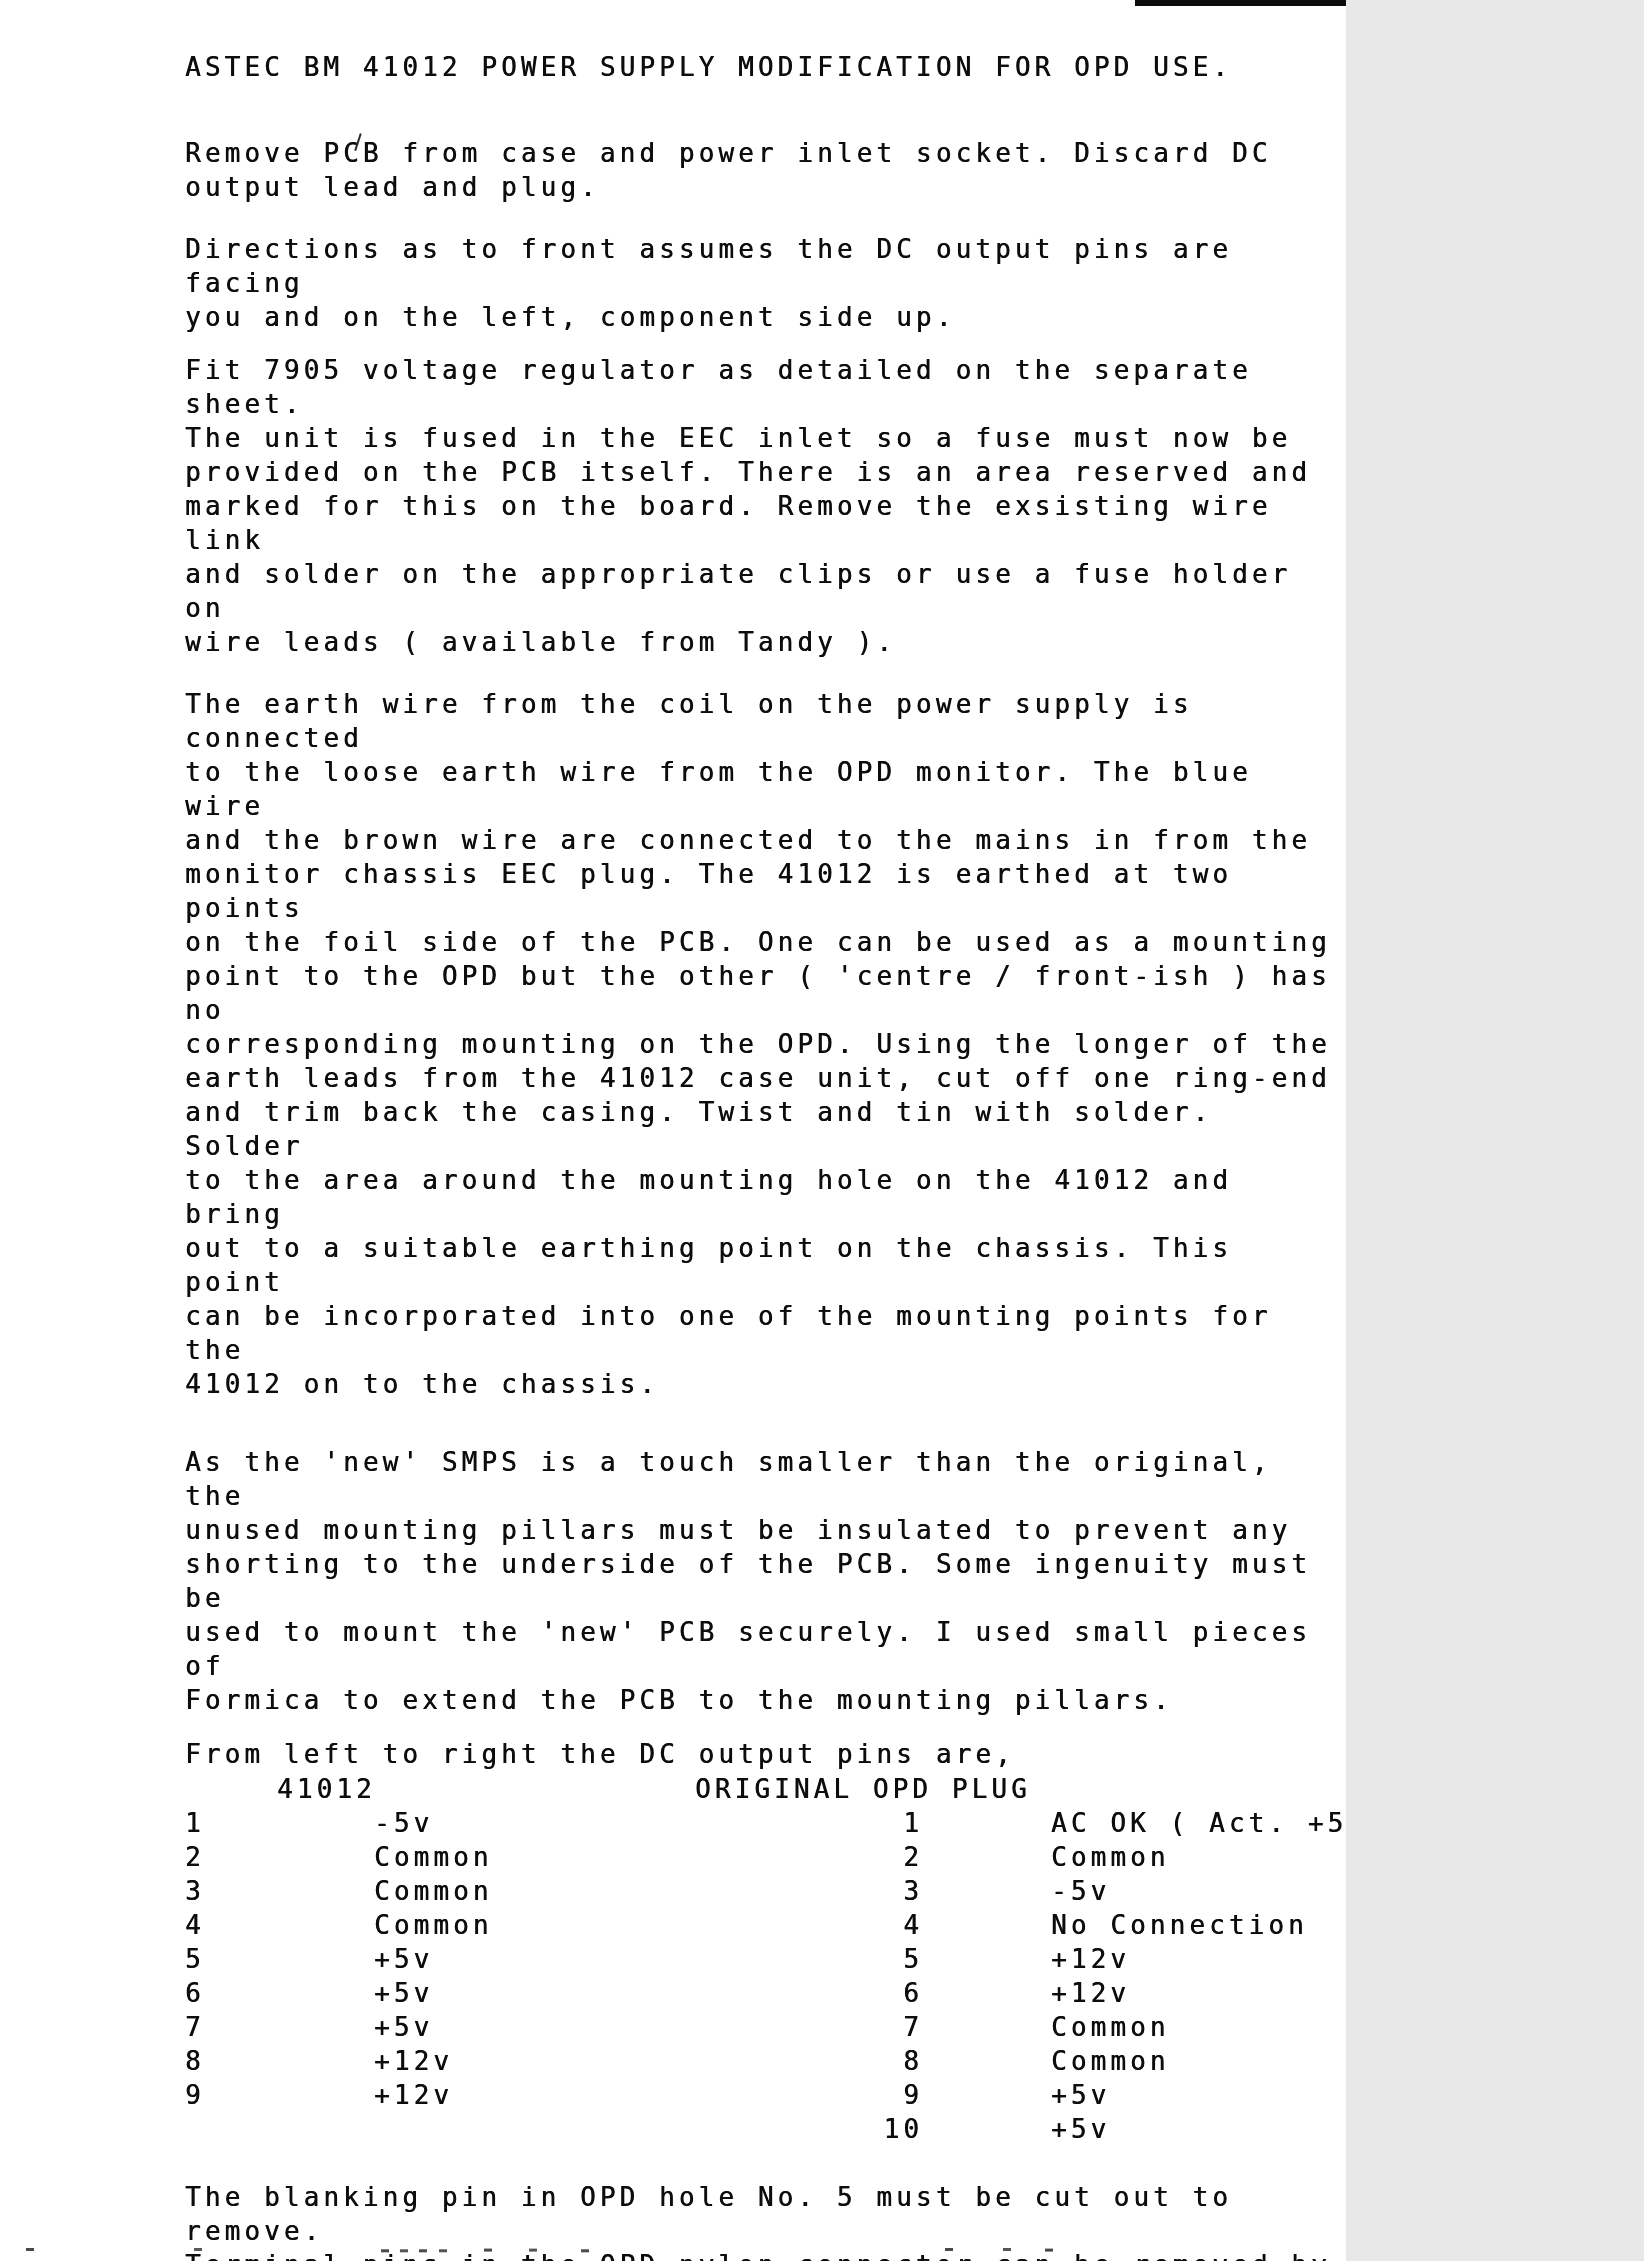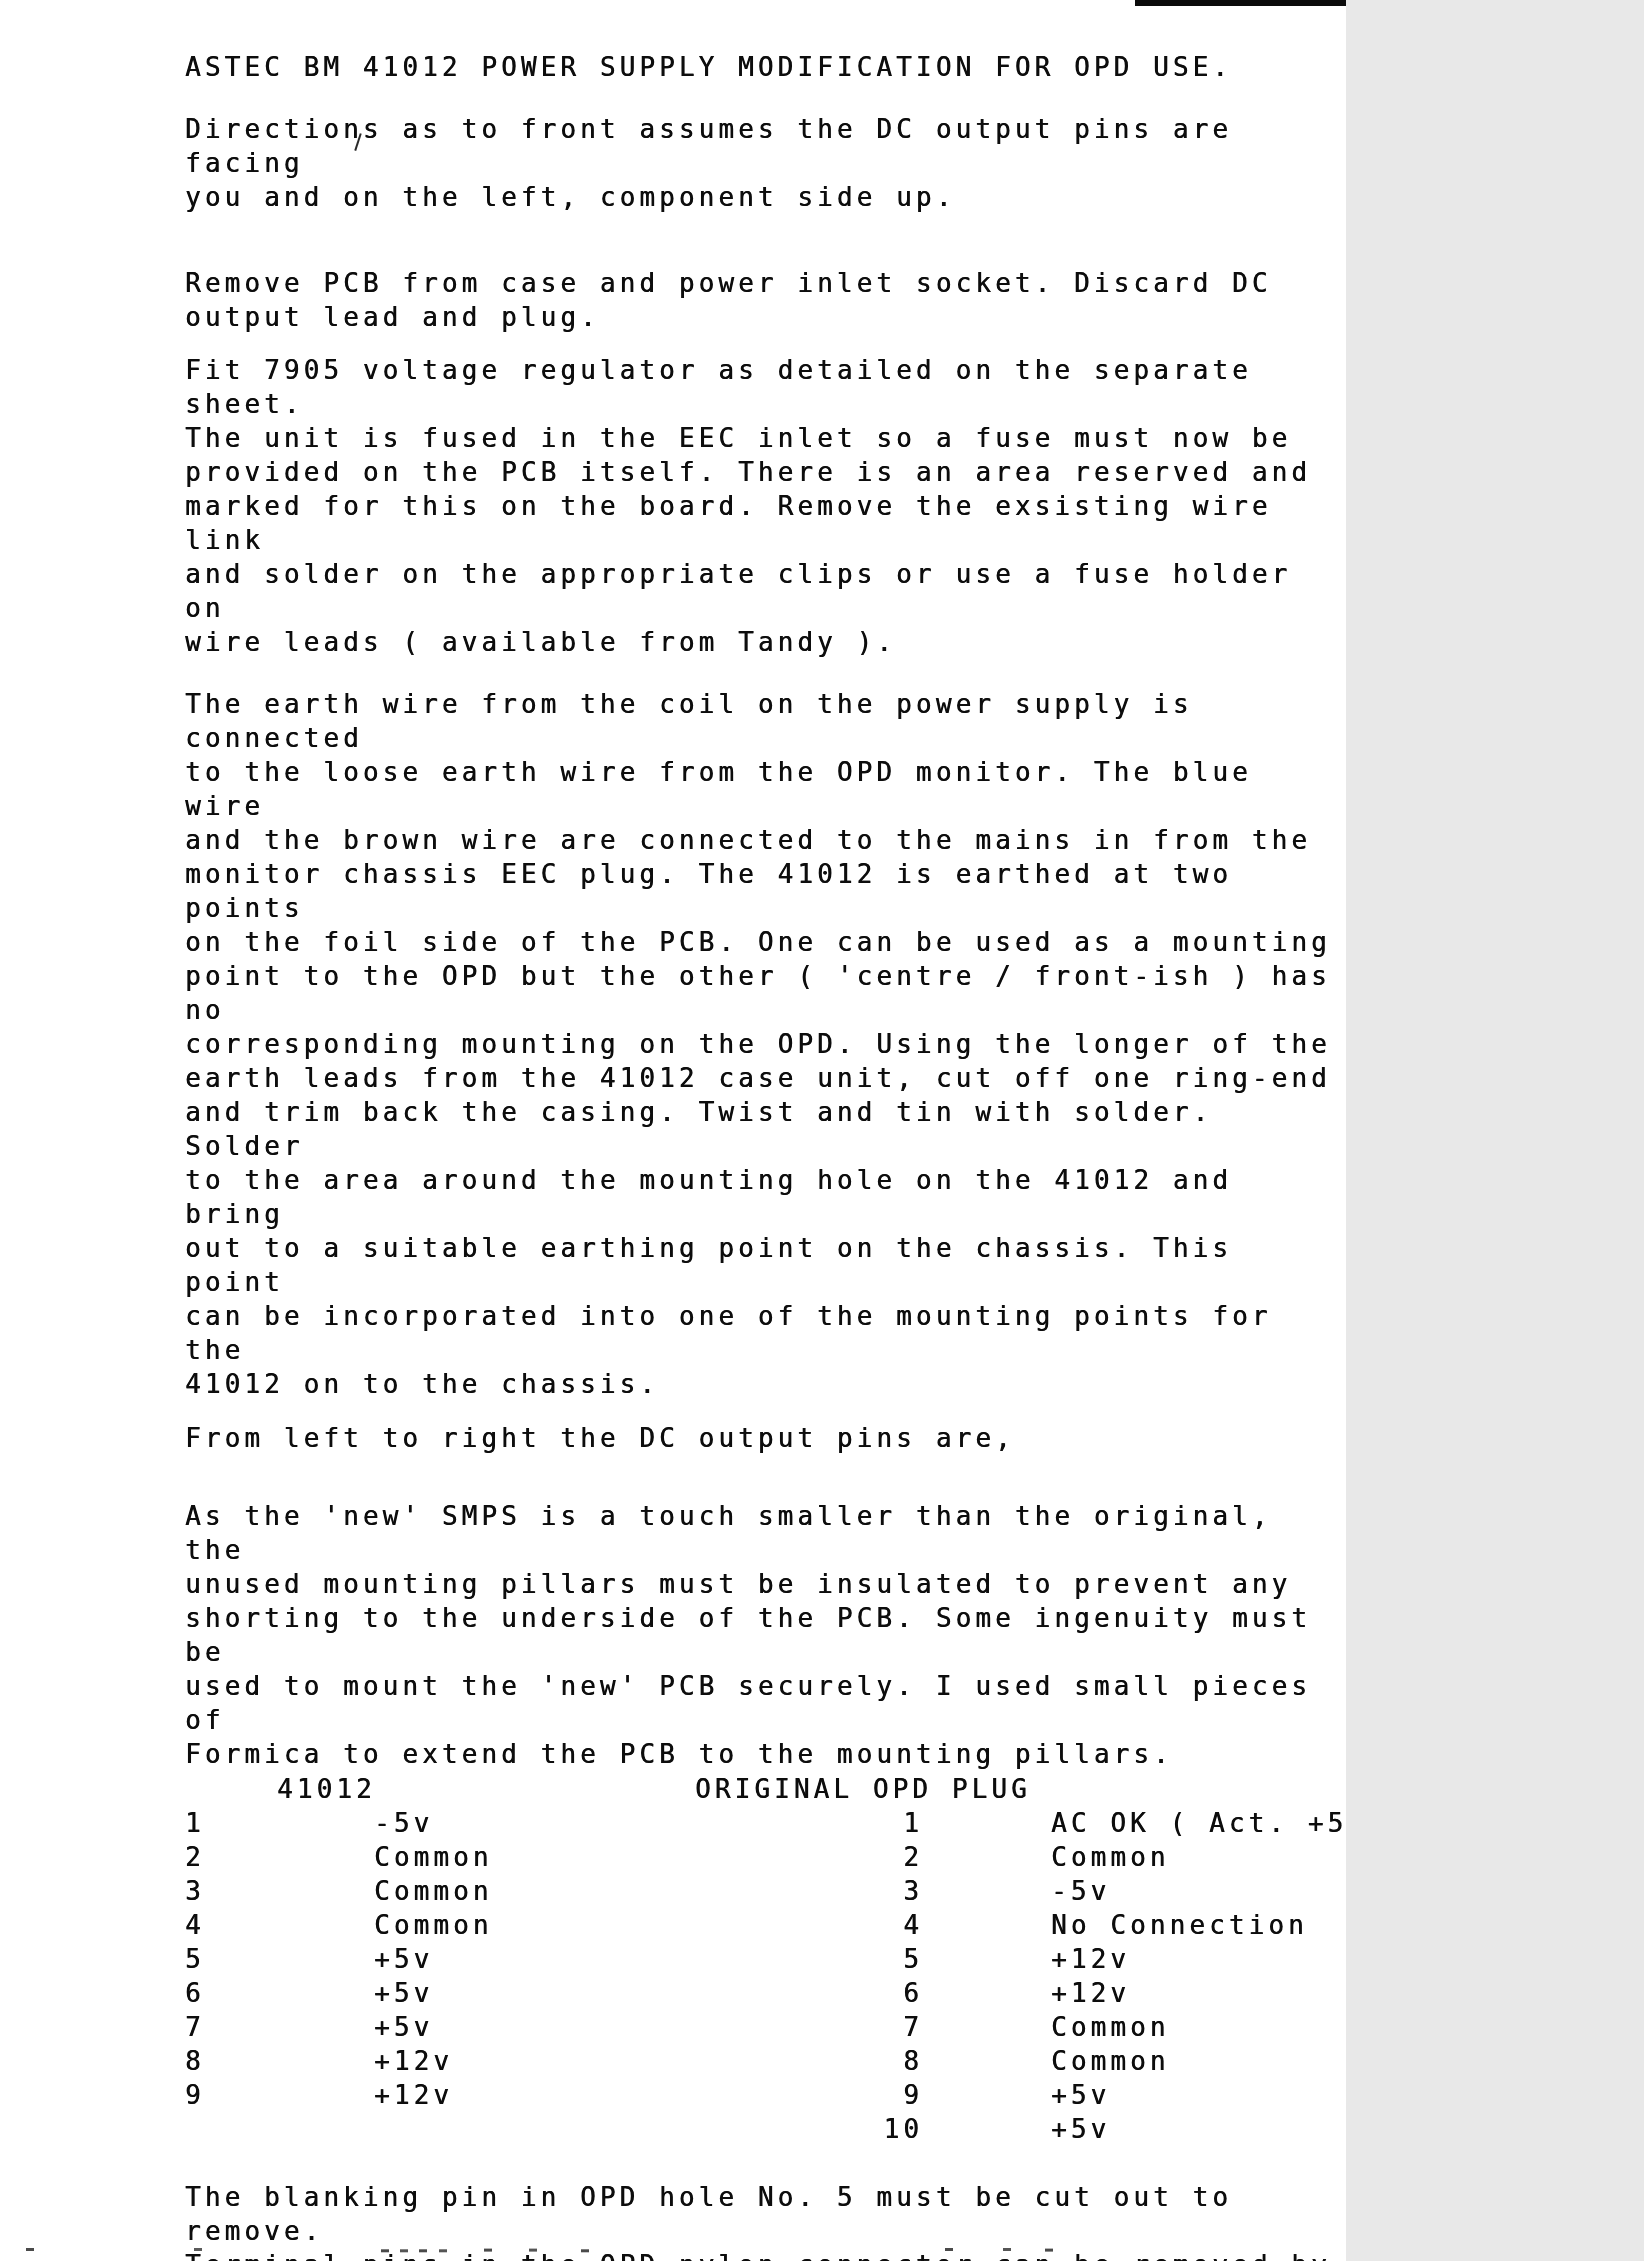--- a/index.html
+++ b/index.html
@@ -68,49 +68,49 @@
 
   <div class="art art-topbar"></div>
   <div class="art art-corner"></div>
   <div class="art art-rline"></div>
   <div class="art art-stray"></div>
   <div class="art art-speckles"></div>
   <div class="art art-bmark"></div>
 
   <h1 class="title">ASTEC BM 41012 POWER SUPPLY MODIFICATION FOR OPD USE.</h1>
 
+  <p class="para m-p2">Remove PCB from case and power inlet socket. Discard DC
+output lead and plug.</p>
   <p class="para m-p1">Directions as to front assumes the DC output pins are facing
 you and on the left, component side up.</p>
-  <p class="para m-p2">Remove PCB from case and power inlet socket. Discard DC
-output lead and plug.</p>
   <p class="para m-p3">Fit 7905 voltage regulator as detailed on the separate sheet.</p>
   <p class="para m-p4">The unit is fused in the EEC inlet so a fuse must now be
 provided on the PCB itself. There is an area reserved and
 marked for this on the board. Remove the exsisting wire link
 and solder on the appropriate clips or use a fuse holder on
 wire leads ( available from Tandy ).</p>
   <p class="para m-p5">The earth wire from the coil on the power supply is connected
 to the loose earth wire from the OPD monitor. The blue wire
 and the brown wire are connected to the mains in from the
 monitor chassis EEC plug. The 41012 is earthed at two points
 on the foil side of the PCB. One can be used as a mounting
 point to the OPD but the other ( 'centre / front-ish ) has no
 corresponding mounting on the OPD. Using the longer of the
 earth leads from the 41012 case unit, cut off one ring-end
 and trim back the casing. Twist and tin with solder. Solder
 to the area around the mounting hole on the 41012 and bring
 out to a suitable earthing point on the chassis. This point
 can be incorporated into one of the mounting points for the
 41012 on to the chassis.</p>
-  <p class="para m-p7">From left to right the DC output pins are,</p>
   <p class="para m-p6">As the 'new' SMPS is a touch smaller than the original, the
 unused mounting pillars must be insulated to prevent any
 shorting to the underside of the PCB. Some ingenuity must be
 used to mount the 'new' PCB securely. I used small pieces of
 Formica to extend the PCB to the mounting pillars.</p>
+  <p class="para m-p7">From left to right the DC output pins are,</p>
 
   <div class="pintable m-table">
     <div class="theader">
       <span class="h41012">41012</span>
       <span class="hopd">ORIGINAL OPD PLUG</span>
     </div>
     <div class="trow">
       <span class="c1">1</span>
       <span class="c2">-5v</span>
       <span class="c3">1</span>

